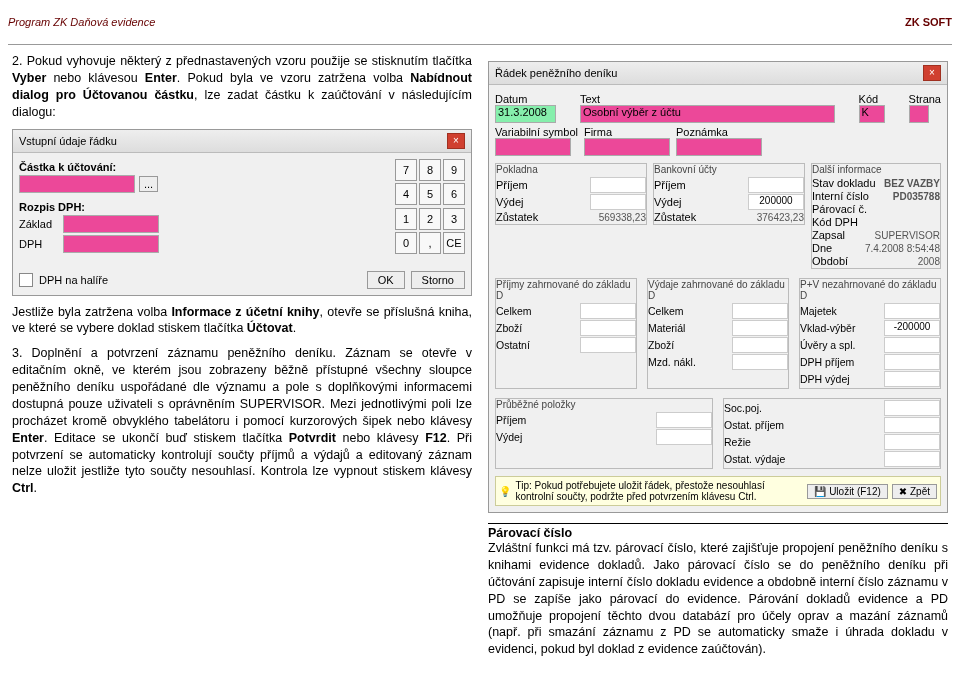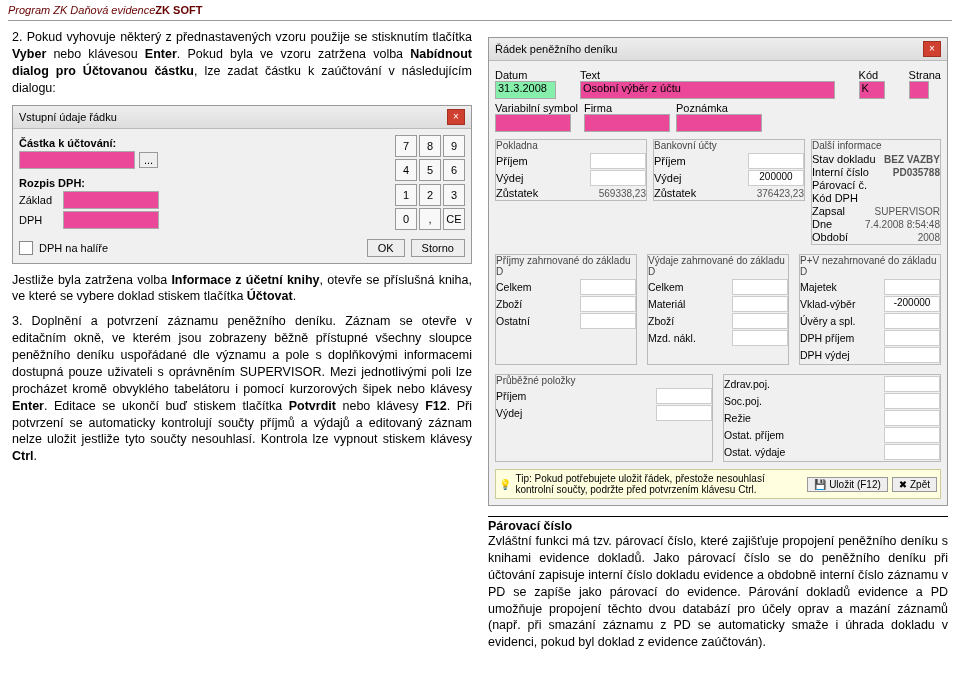--- a/index.html
+++ b/index.html
@@ -1,33 +1,33 @@
 <!DOCTYPE html>
 <html><head>
 <meta charset="utf-8">
 <style>
 body{font-family:Arial,sans-serif;font-size:12px;margin:0;padding:0;width:960px;background:#fff;color:#000}
-.hdr{display:flex;padding:4px 8px;font-size:11px;color:#600}
+.hdr{display:flex;justify-content:space-between;padding:16px 8px;font-size:11px;color:#600}
 .hdr-l{font-style:italic}
 .hdr-r{font-weight:bold;}
 .rule{border-top:1px solid #999;margin:0 8px}
 .cols{display:flex;gap:16px;padding:8px 12px}
 .col{flex:1}
 .txt{text-align:justify;font-size:12.5px;line-height:1.35}
 .b{font-weight:bold}
 .win{border:1px solid #999;background:#f0f0f0;margin:8px 0;font-size:11px}
 .tbar{background:linear-gradient(#eee,#ddd);padding:3px 6px;display:flex;justify-content:space-between;align-items:center;border-bottom:1px solid #bbb}
 .x{background:#d04030;color:#fff;width:16px;height:14px;text-align:center;line-height:13px;font-size:10px;border:1px solid #a03020}
 .wbody{padding:6px}
 .row{display:flex;align-items:center;gap:4px;margin:2px 0}
 .lbl{font-size:11px}
 .inp{border:1px solid #aaa;background:#ec4899;height:16px;padding:0 2px;font-size:11px}
 .num{width:20px;height:20px;border:1px solid #999;background:#f8f8f8;text-align:center;line-height:20px;font-size:11px}
 .numpad{display:grid;grid-template-columns:repeat(3,22px);gap:2px}
-.btns{display:flex;gap:6px;align-items:center;margin-top:8px}
+.btns{display:flex;gap:6px;align-items:center;margin-top:16px}
 .btn{border:1px solid #999;background:#eee;padding:2px 10px;font-size:11px}
 .cb{width:12px;height:12px;border:1px solid #888;background:#fff}
 .grid3{display:grid;grid-template-columns:1fr 1fr 1fr;gap:4px 10px;font-size:10.5px}
 .grid2{display:grid;grid-template-columns:1fr 1fr;gap:4px 10px;font-size:10.5px}
 .gbox{border:1px solid #bbb;margin:3px 0}
 .gtit{font-size:10px;color:#444;margin-bottom:2px}
 .fld{display:flex;justify-content:space-between;align-items:center;margin:1px 0}
 .fval{border:1px solid #ccc;background:#fff;min-width:50px;height:14px;padding:0 2px;font-size:10px;text-align:center}
 .dval{color:#555;font-size:10px}
 .tip{background:#ffffe0;border:1px solid #cc9;padding:3px;font-size:10px;display:flex;align-items:center;gap:4px;margin-top:4px}
@@ -287,33 +287,29 @@
                 <span>Příjem</span>
                 <div class="fval"></div>
               </div>
 <div class="fld">
                 <span>Výdej</span>
                 <div class="fval"></div>
               </div>
 </div>
 <div class="gbox">
 <div class="fld">
-                <span>Zdrav.poj.</span>
-                <div class="fval"></div>
-              </div>
-<div class="fld">
                 <span>Soc.poj.</span>
                 <div class="fval"></div>
               </div>
 <div class="fld">
+                <span>Ostat. příjem</span>
+                <div class="fval"></div>
+              </div>
+<div class="fld">
                 <span>Režie</span>
-                <div class="fval"></div>
-              </div>
-<div class="fld">
-                <span>Ostat. příjem</span>
                 <div class="fval"></div>
               </div>
 <div class="fld">
                 <span>Ostat. výdaje</span>
                 <div class="fval"></div>
               </div>
 </div>
 </div>
 
 <div class="tip">

